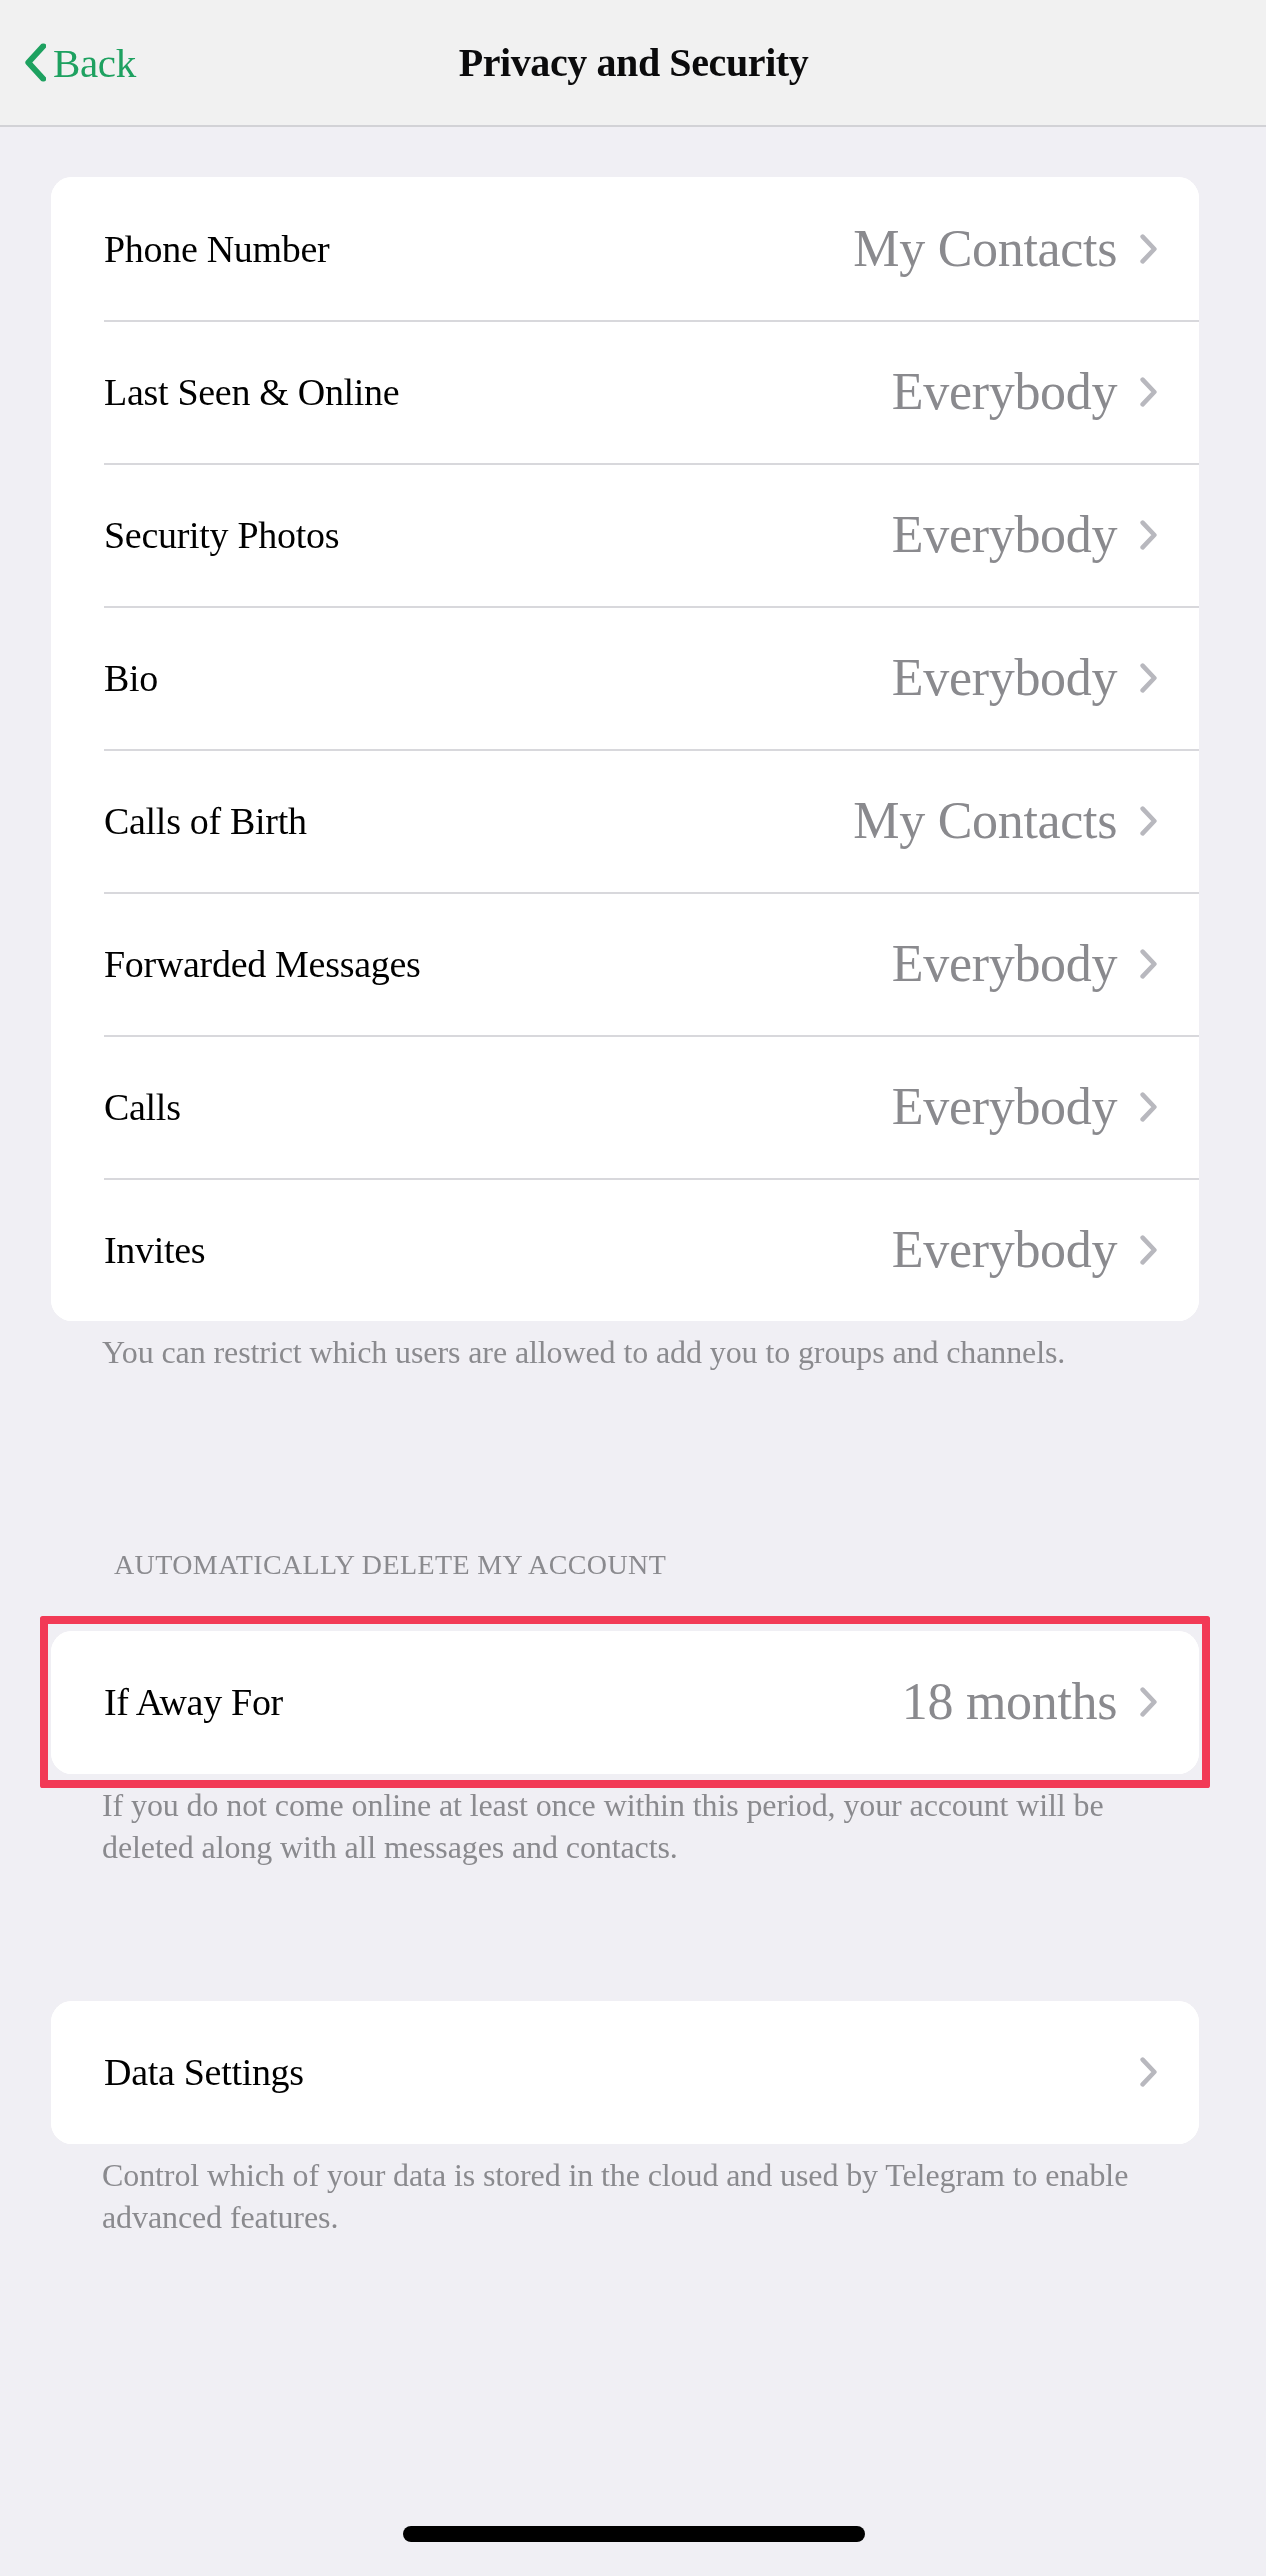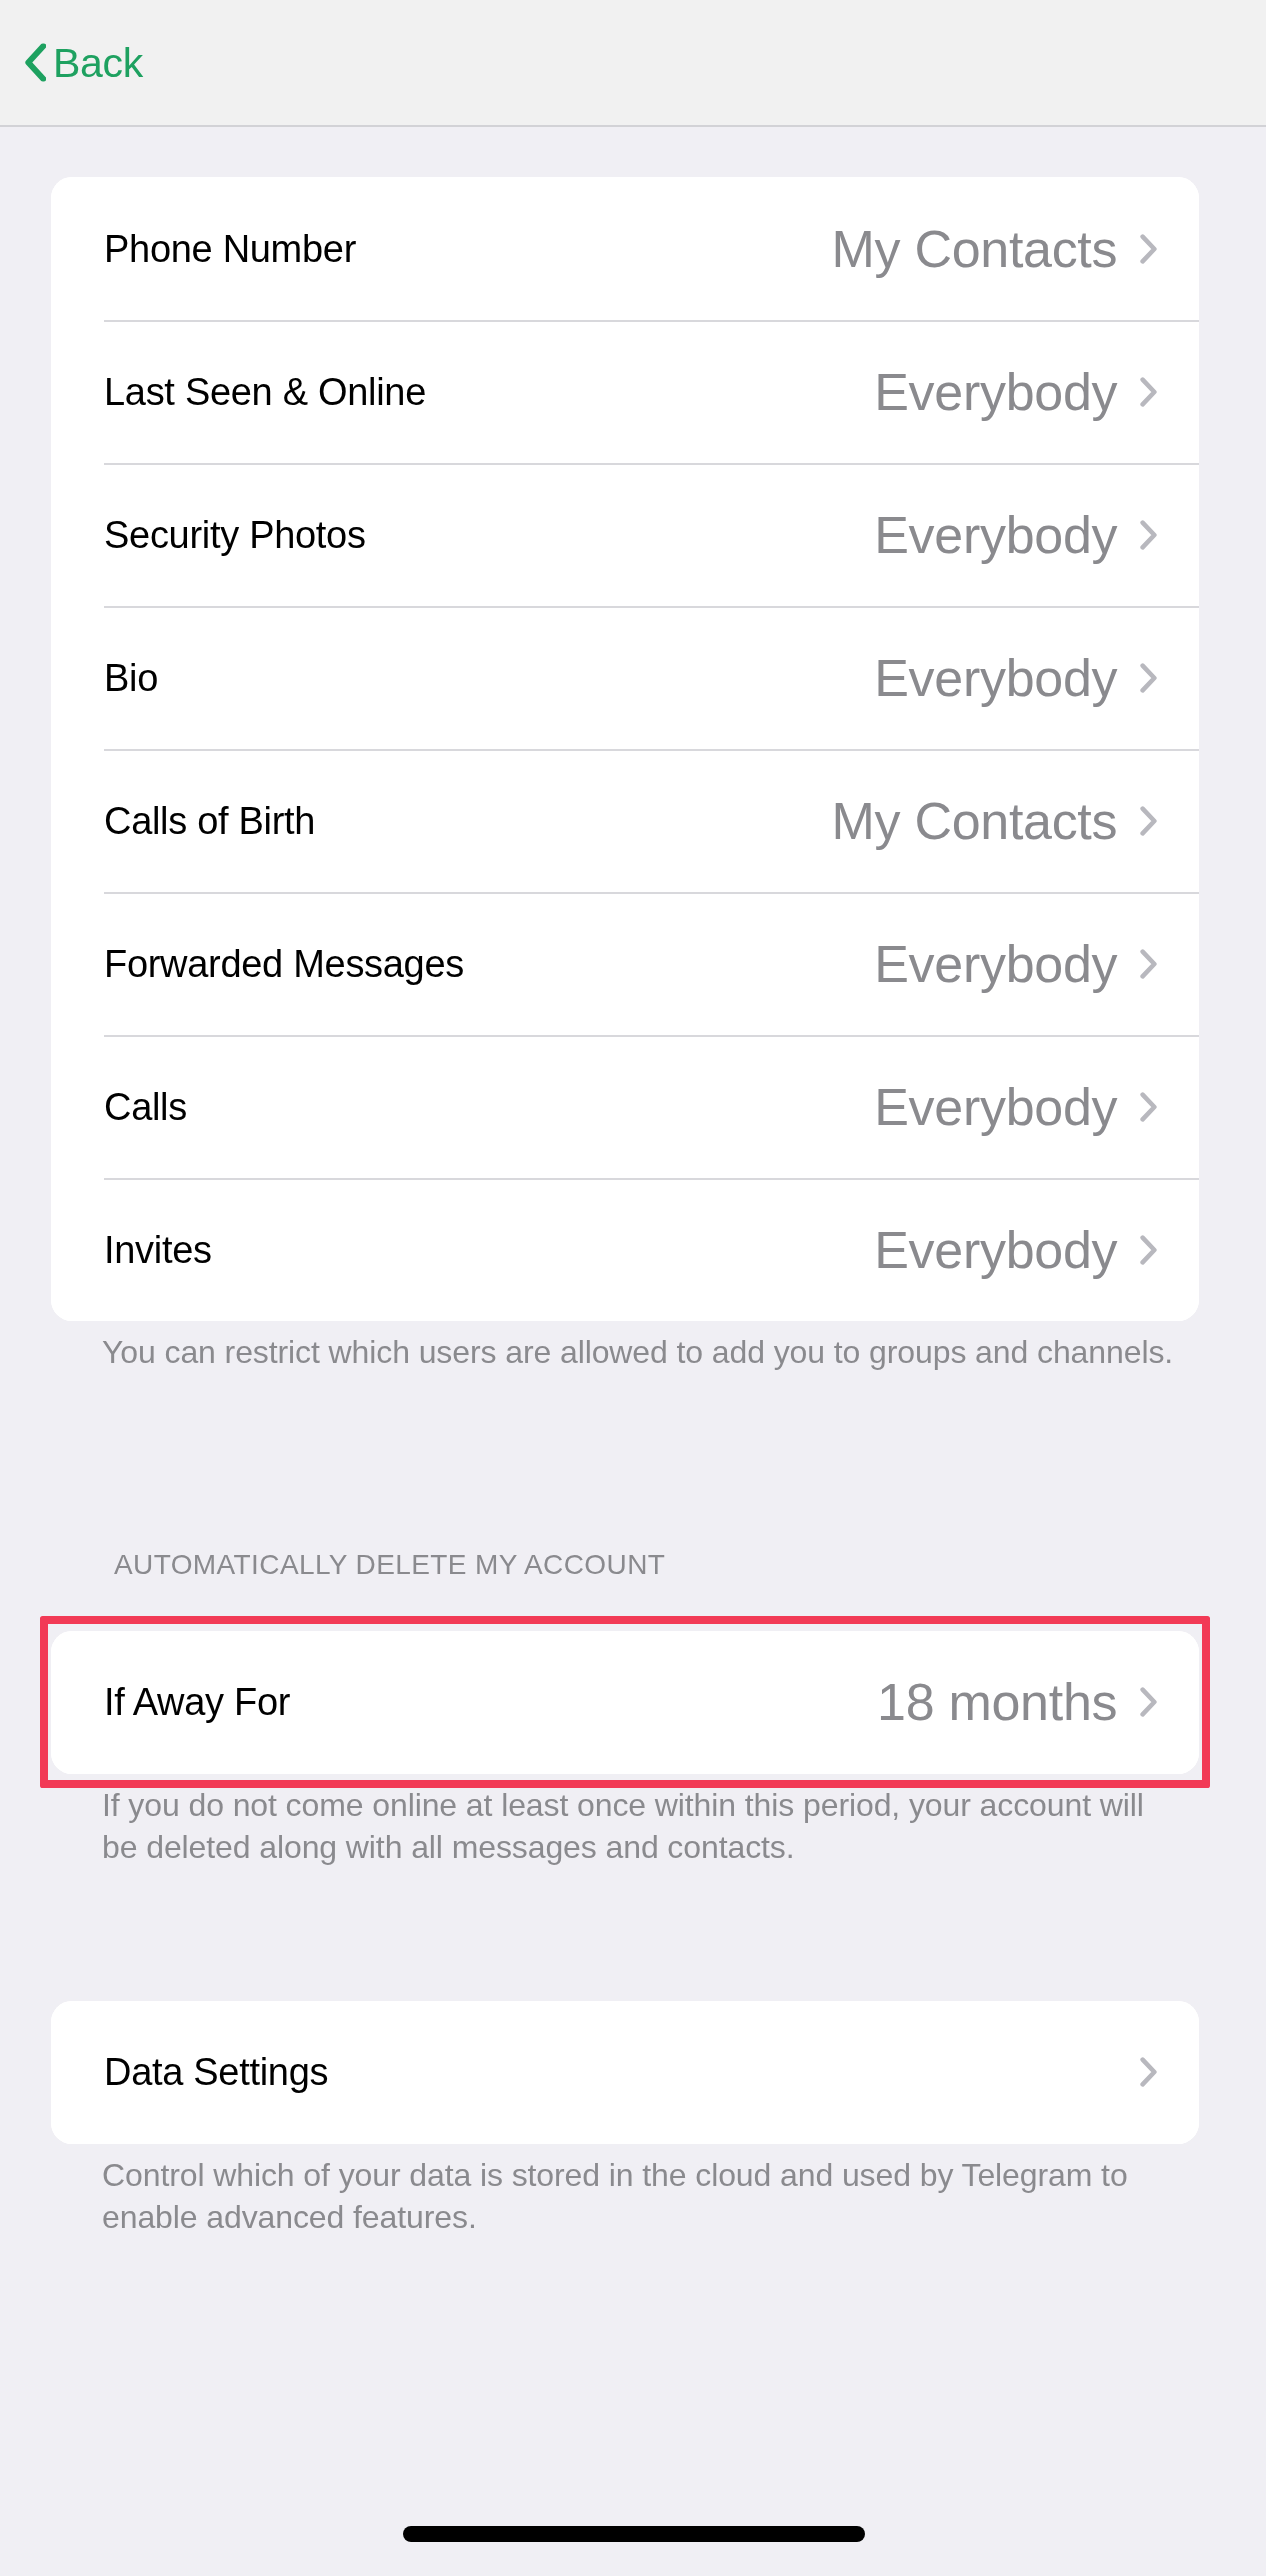--- a/index.html
+++ b/index.html
@@ -14,20 +14,21 @@
     background: #F0EFF4;
     -webkit-font-smoothing: antialiased;
   }
 
   #screen {
     position: relative;
     width: 1267px;
     height: 2576px;
     overflow: hidden;
     background: #4d7c0f;
+    font-family: Liberation Serif, serif;
   }
 
   
   .navbar {
     position: absolute;
     top: 0; left: 0;
     width: 1267px;
     height: 127px;
     background: #F1F1F1;
     border-bottom: 2px solid #D2D2D6;
@@ -198,20 +199,21 @@
 
 <div id="screen">
 
   <div class="navbar">
     <div class="back-button">
       <svg class="back-chevron" viewBox="0 0 32 58">
         <polyline points="28,4 5,29 28,54" fill="none" stroke="#1EA160" stroke-width="9" stroke-linecap="round" stroke-linejoin="round"></polyline>
       </svg>
       <span class="back-label">Back</span>
     </div>
+    <div class="nav-title">Privacy and Security</div>
   </div>
 
   <div class="content">
     <div class="scroller">
 
       <div class="section-header">PRIVACY</div>
 
       <div class="gap-card"></div>
 
       <div class="card">

